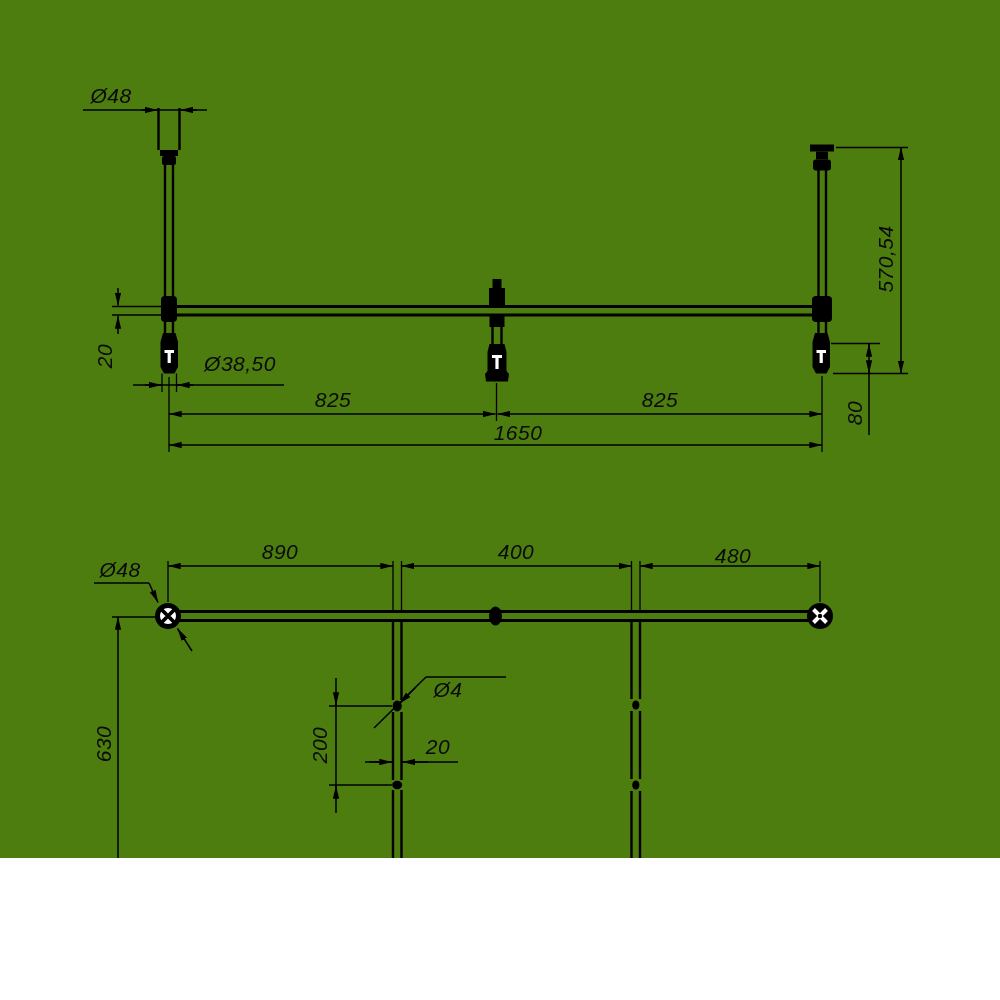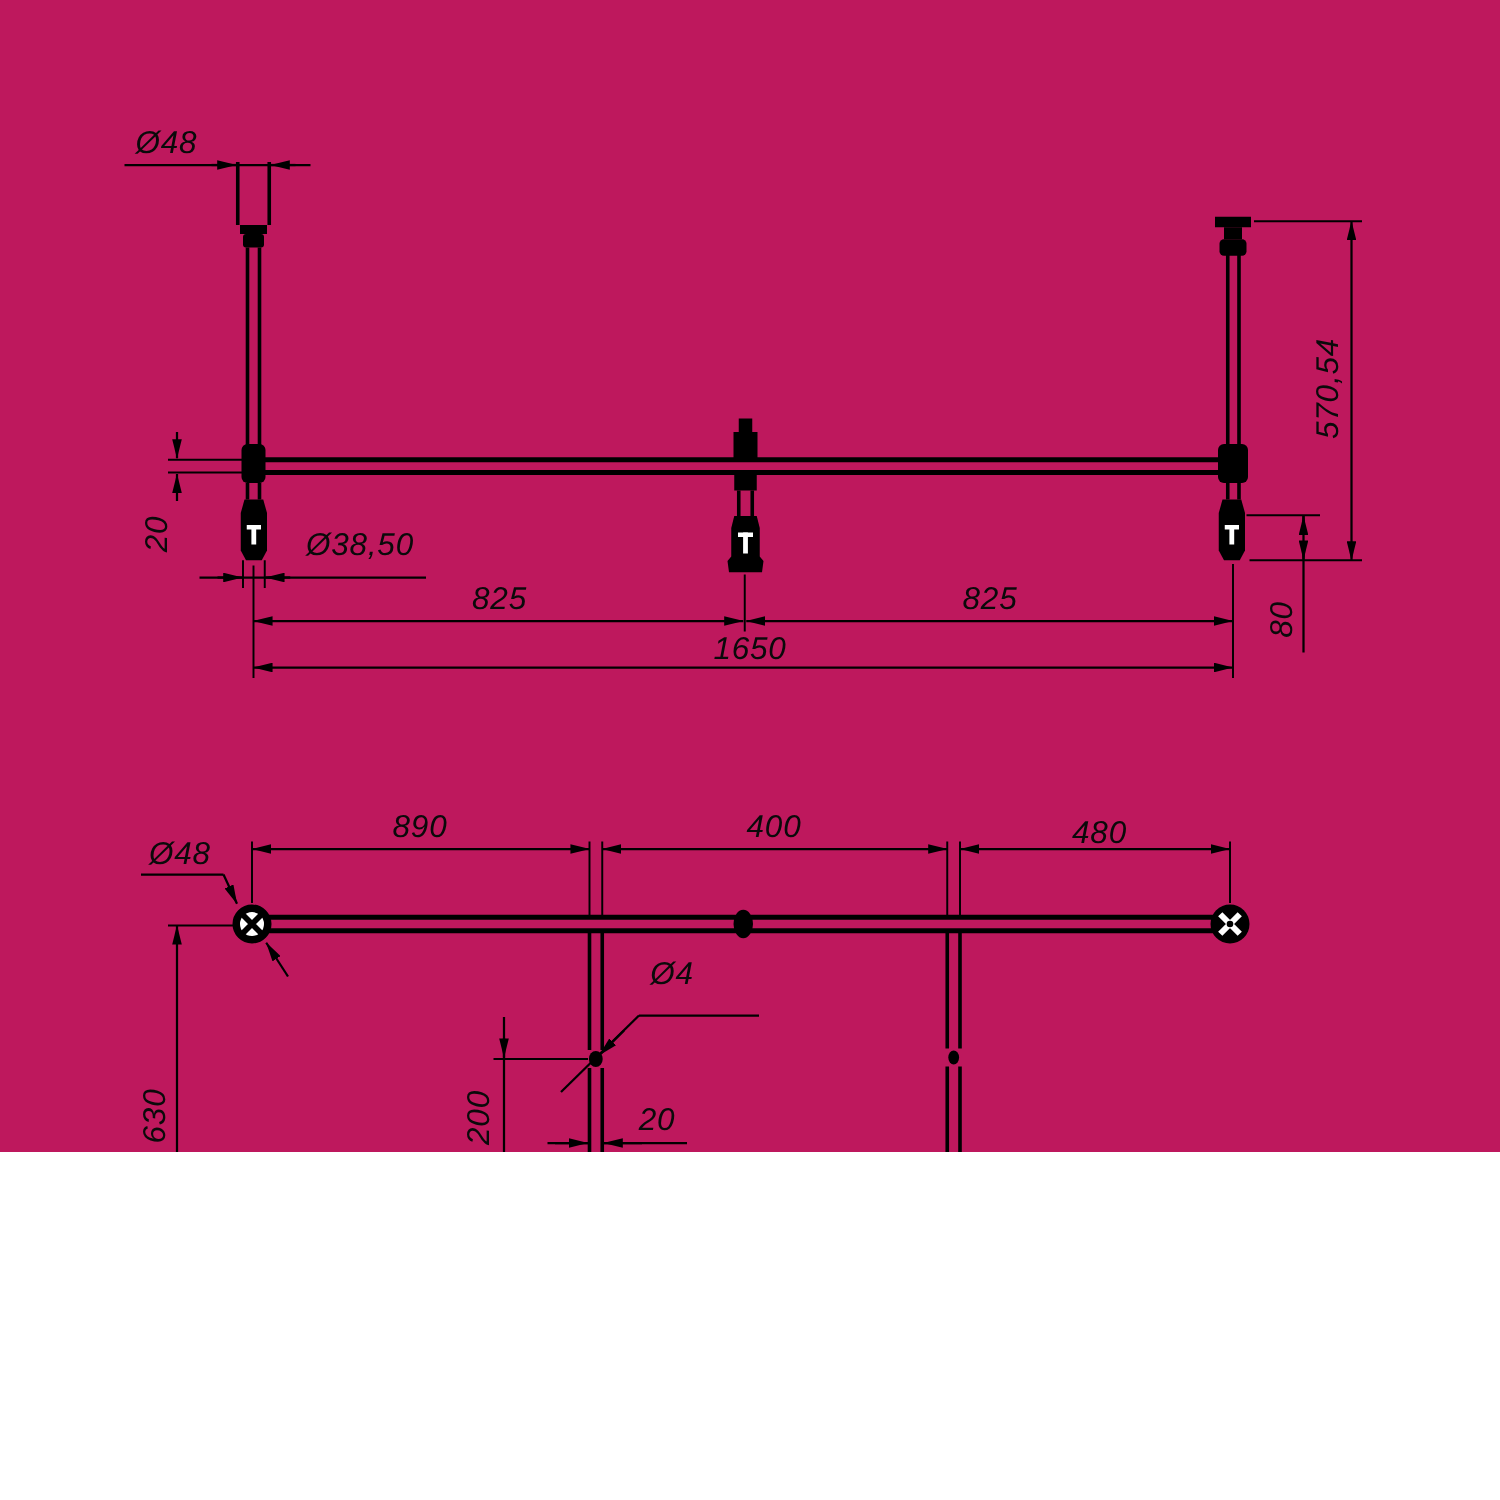--- a/index.html
+++ b/index.html
@@ -1,16 +1,16 @@
 <!DOCTYPE html>
 <html><head>
 <meta charset="utf-8">
 <style>
   html,body{margin:0;padding:0;background:#fff;}
-  .stage{position:relative;width:1000px;height:768px;background:#be185d;overflow:hidden;
+  .stage{position:relative;width:1000px;height:858px;background:#4d7c0f;overflow:hidden;
          font-family:"Liberation Sans",sans-serif;}
   svg{position:absolute;left:0;top:0;}
   .obj{stroke:#000;stroke-width:2.4;fill:none;}
   .thick{stroke:#000;stroke-width:3.2;fill:none;}
   .dim{stroke:#000;stroke-width:1.5;fill:none;}
   .ext{stroke:#000;stroke-width:1.3;fill:none;}
   .blk{fill:#000;stroke:none;}
   .wht{fill:#fff;stroke:none;}
   .lbl{position:absolute;white-space:nowrap;font:italic 21px "Liberation Sans",sans-serif;
        color:#0a0a0a;transform:translate(-50%,-50%);letter-spacing:.5px;}
@@ -193,26 +193,26 @@
       <path class="dim" d="M428,762 H402.5" marker-end="url(#arw)"></path>
     </g>
   </g>
 </svg>
 
 <div class="lbl" style="left:111px;top:96px">Ø48</div>
 <div class="lbl rot" style="left:105px;top:356px">20</div>
 <div class="lbl" style="left:240px;top:364px">Ø38,50</div>
 <div class="lbl" style="left:333px;top:400px">825</div>
 <div class="lbl" style="left:660px;top:400px">825</div>
-<div class="lbl" style="left:500px;top:433px">1650</div>
+<div class="lbl" style="left:518px;top:433px">1650</div>
 <div class="lbl rot" style="left:886px;top:259px">570,54</div>
 <div class="lbl rot" style="left:855px;top:413px">80</div>
 
 <div class="lbl" style="left:120px;top:570px">Ø48</div>
 <div class="lbl" style="left:280px;top:552px">890</div>
 <div class="lbl" style="left:516px;top:552px">400</div>
 <div class="lbl" style="left:733px;top:556px">480</div>
 <div class="lbl rot" style="left:104px;top:744px">630</div>
-<div class="lbl" style="left:448px;top:650px">Ø4</div>
+<div class="lbl" style="left:448px;top:690px">Ø4</div>
 <div class="lbl rot" style="left:320px;top:745px">200</div>
 <div class="lbl" style="left:438px;top:747px">20</div>
 
 </div>
 
 </body></html>

